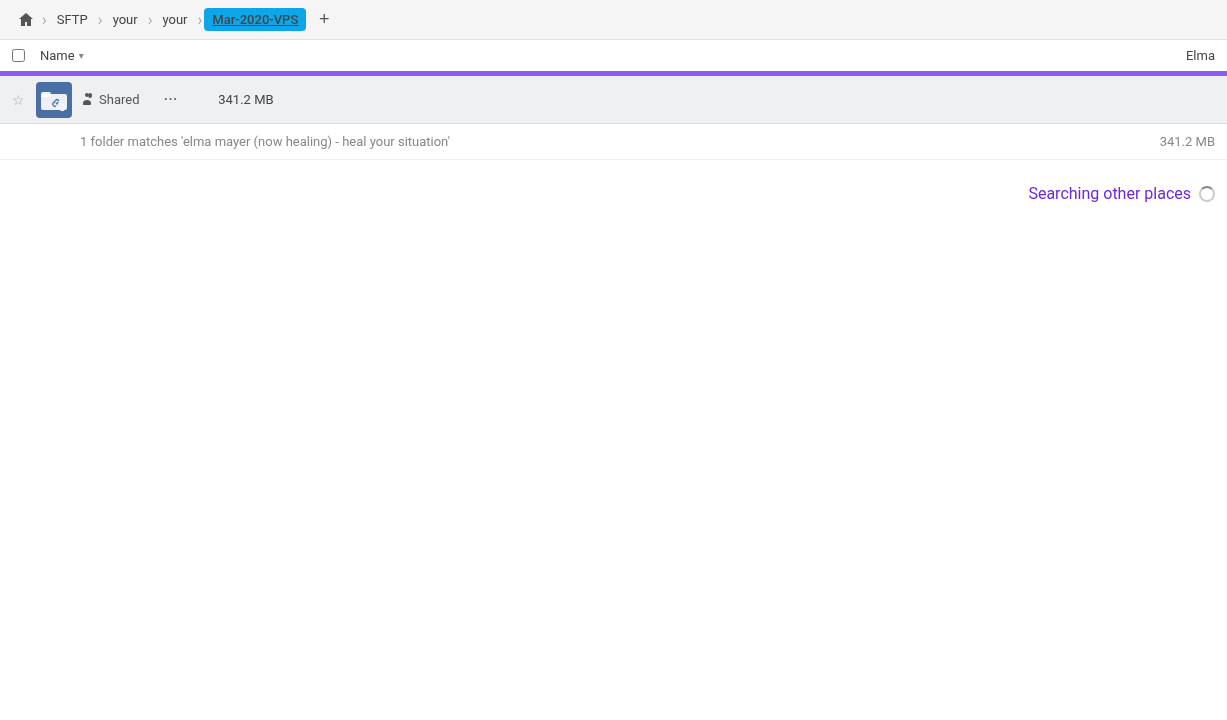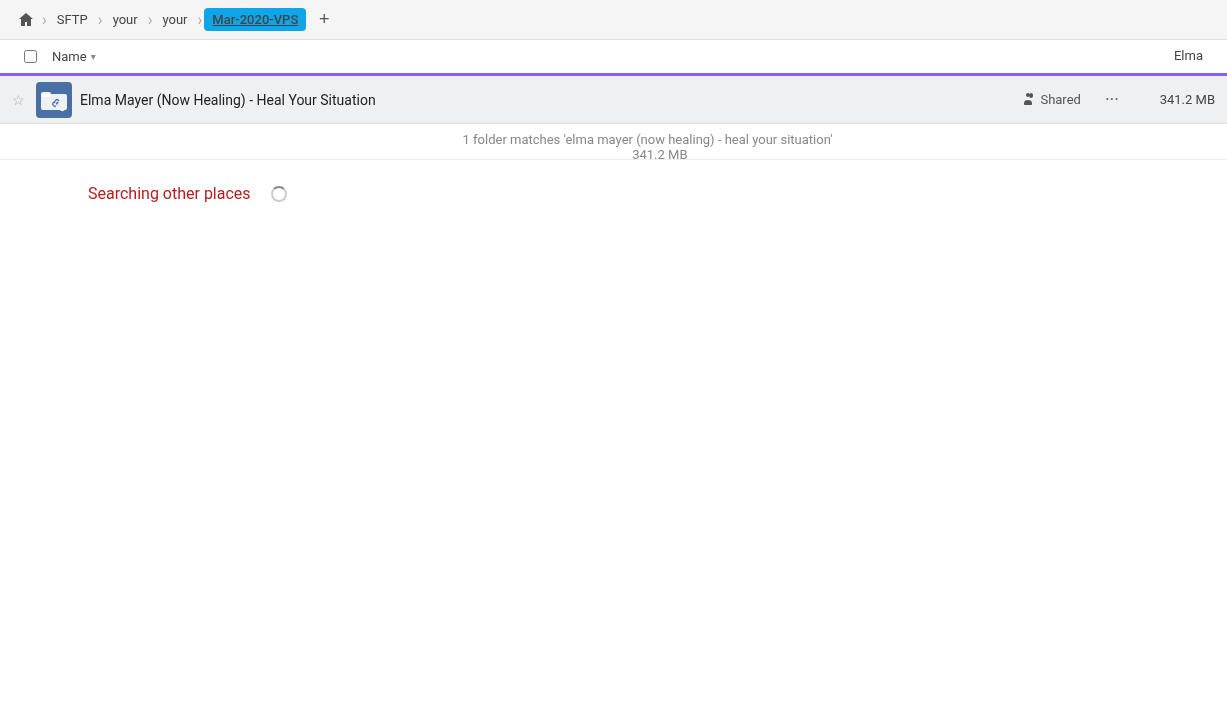--- a/index.html
+++ b/index.html
@@ -69,22 +69,22 @@
       color: #555;
       margin-left: 4px;
       font-size: 18px;
       border: none;
       background: transparent;
     }
 
     
     .column-header {
       display: flex;
-      padding: 8px 24px;
-      border-bottom: 3px solid #8b5cf6;
+      padding: 8px 12px;
+      border-bottom: 5px solid #8b5cf6;
       height: 36px;
       background: #fff;
     }
 
     .col-checkbox {
       width: 24px;
       display: flex;
       align-items: center;
       flex-shrink: 0;
     }
@@ -181,21 +181,20 @@
     }
 
     
     .match-row {
       display: flex;
       align-items: center;
       padding: 8px 12px 8px 80px;
       border-bottom: 1px solid #efefef;
       height: 36px;
       background: #fff;
-      flex-direction: column;
     }
 
     .match-text {
       font-size: 13px;
       color: #888;
       flex: 1;
     }
 
     .match-size {
       font-size: 13px;
@@ -206,24 +205,25 @@
 
     
     .searching-section {
       padding: 24px 12px 12px 88px;
       background: #fff;
     }
 
     .searching-label {
       display: flex;
       align-items: center;
-      gap: 20px;
+      gap: 8px;
       font-size: 16px;
-      color: #b91c1c;
+      color: #6d28d9;
       font-weight: 400;
+      justify-content: flex-end;
     }
 
     .searching-spinner {
       width: 16px;
       height: 16px;
       border: 2px solid #ccc;
       border-top-color: #888;
       border-radius: 50%;
       animation: spin 0.8s linear infinite;
       display: inline-block;
@@ -280,21 +280,20 @@
         <path d="M2 4 L4 2 M5 3 L3 5 M1 3 Q0 2 1 1 L2 0 Q3-1 4 0 L5 1 M3 5 L2 6 Q1 7 0 6 L-1 5 Q-2 4-1 3 L0 2" stroke="#4a6fa5" stroke-width="1.2" fill="none"></path>
       </g>
     </svg>
 
     <div style="position:absolute;bottom:4px;right:4px;width:14px;height:14px;display:flex;align-items:center;justify-content:center;">
       <svg width="12" height="12" viewBox="0 0 12 12" fill="white">
         <path d="M5 7.5 C4 8.5 2.5 8.5 1.5 7.5 C0.5 6.5 0.5 5 1.5 4 L3 2.5 C4 1.5 5.5 1.5 6.5 2.5 C6.8 2.8 7 3.1 7.1 3.5 L6.2 4.4 C6.2 4 6 3.6 5.8 3.3 C5.2 2.7 4.3 2.7 3.7 3.3 L2.2 4.8 C1.6 5.4 1.6 6.3 2.2 6.9 C2.8 7.5 3.7 7.5 4.3 6.9 L5 7.5 Z M7 4.5 C8 3.5 9.5 3.5 10.5 4.5 C11.5 5.5 11.5 7 10.5 8 L9 9.5 C8 10.5 6.5 10.5 5.5 9.5 C5.2 9.2 5 8.9 4.9 8.5 L5.8 7.6 C5.8 8 6 8.4 6.2 8.7 C6.8 9.3 7.7 9.3 8.3 8.7 L9.8 7.2 C10.4 6.6 10.4 5.7 9.8 5.1 C9.2 4.5 8.3 4.5 7.7 5.1 L7 4.5 Z" fill="white"></path>
       </svg>
     </div>
   </div>
-  <div class="row-name">Elma Mayer (Now Healing) - Heal Your Situation</div>
   <div class="row-shared">
     <svg width="14" height="14" viewBox="0 0 14 14" fill="#555">
       <path d="M9 2 C9 3.1 8.1 4 7 4 C5.9 4 5 3.1 5 2 C5 0.9 5.9 0 7 0 C8.1 0 9 0.9 9 2 Z M3 11 L3 10 C3 8.3 4.8 7 7 7 C9.2 7 11 8.3 11 10 L11 11 C11 11.6 10.6 12 10 12 L4 12 C3.4 12 3 11.6 3 11 Z M12 3 C12 4.1 11.1 5 10 5 C9.3 5 8.7 4.7 8.3 4.2 C8.7 3.6 9 2.8 9 2 C9 1.7 8.9 1.4 8.8 1.1 C9.2 0.4 9.8 0 10 0 C11.1 0 12 0.9 12 2 Z"></path>
     </svg>
     <span>Shared</span>
   </div>
   <div class="row-more">···</div>
   <div class="row-size">341.2 MB</div>
 </div>
 

